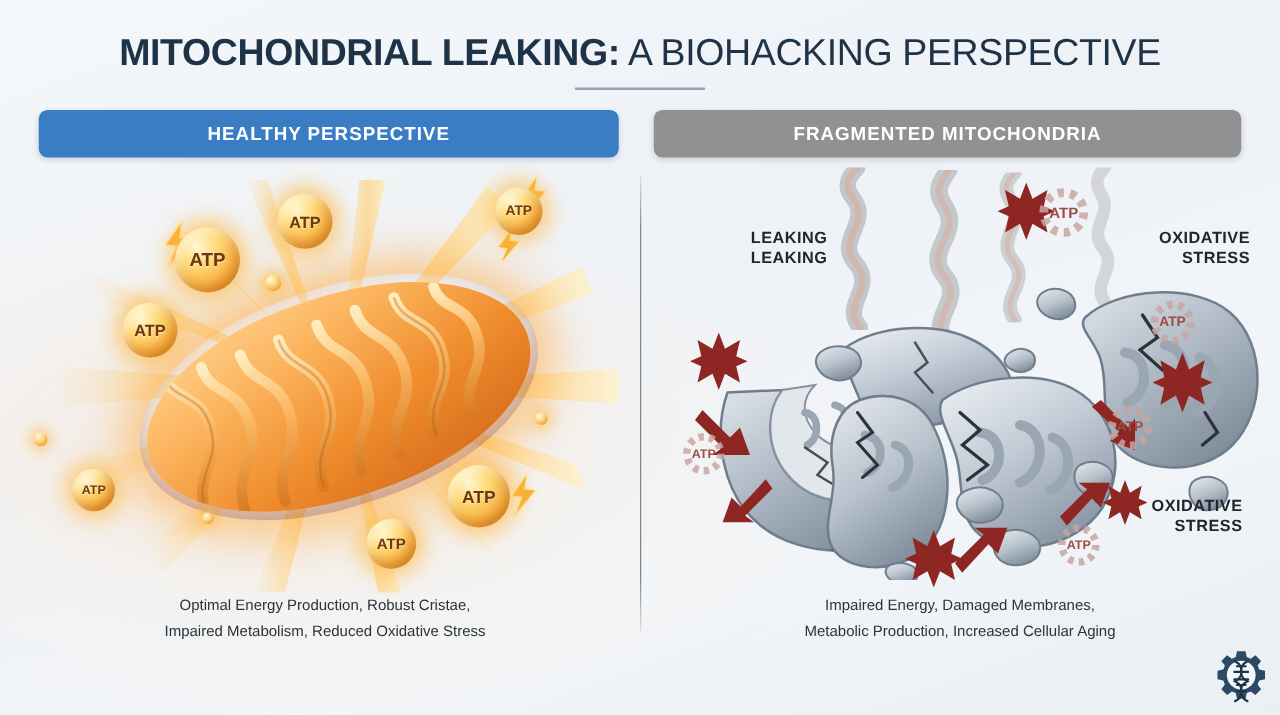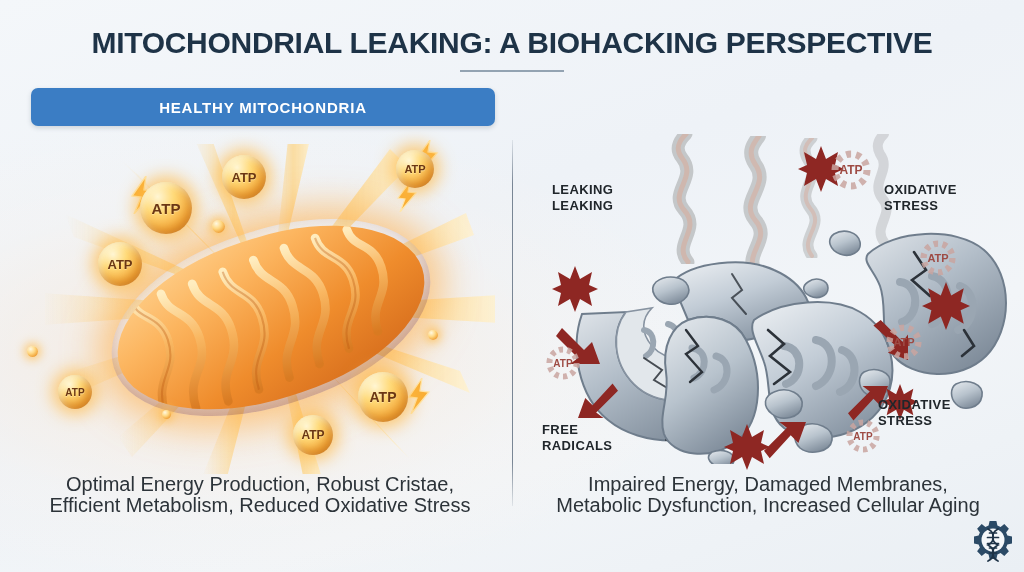--- a/index.html
+++ b/index.html
@@ -16,21 +16,21 @@
     overflow:hidden;
   }
 
   
   .title{
     position:absolute;top:26px;left:0;width:1024px;
     text-align:center;color:#1e3347;
     font-size:30px;letter-spacing:-0.3px;white-space:nowrap;
   }
   .title .t-bold{font-weight:bold;}
-  .title .t-light{font-weight:700;}
+  .title .t-light{font-weight:400;}
   .title-rule{
     position:absolute;top:70px;left:50%;transform:translateX(-50%);
     width:104px;height:2px;background:#93a3b2;
   }
 
   
   .banner{
     position:absolute;top:88px;height:38px;border-radius:7px;
     display:flex;align-items:center;justify-content:center;
     color:#ffffff;font-weight:bold;font-size:15px;letter-spacing:0.8px;
@@ -102,27 +102,27 @@
     position:absolute;border-radius:50%;
     display:flex;align-items:center;justify-content:center;
     font-weight:bold;color:#9e4b44;
   }
   .atp-dead .ring{position:absolute;inset:0;}
   .atp-dead span{position:relative;z-index:2;}
 
   
   .vlabel{
     position:absolute;color:#20262b;font-weight:bold;font-size:13px;
-    line-height:16px;letter-spacing:0.4px;text-align:left;
+    line-height:16px;letter-spacing:0.4px;text-align:right;
   }
 
   
   .caption{
     position:absolute;top:474px;text-align:center;
-    color:#2c3339;font-size:20px;line-height:21px;
+    color:#2c3339;font-size:12px;line-height:21px;
   }
   .caption-left{left:20px;width:480px;}
   .caption-right{left:528px;width:480px;}
 
   
   .footer{
     position:absolute;right:62px;bottom:21px;
     color:#45515c;font-size:11.5px;letter-spacing:0.5px;white-space:nowrap;
   }
   .logo{position:absolute;right:8px;bottom:8px;width:46px;height:46px;}
@@ -131,21 +131,24 @@
 <body>
 
 <div class="poster">
 
   <div class="title">
     <span class="t-bold">MITOCHONDRIAL LEAKING:</span><span class="t-light"> A BIOHACKING PERSPECTIVE</span>
   </div>
   <div class="title-rule"></div>
 
   <div class="banner banner-left">
-    <span>HEALTHY MITOCHONDRIA</span>
+    <span>HEALTHY PERSPECTIVE</span>
+  </div>
+  <div class="banner banner-right">
+    <span>FRAGMENTED MITOCHONDRIA</span>
   </div>
 
   <div class="divider"></div>
 
   <div class="panel panel-left">
     <div class="stage">
 
       <div class="glow-burst"></div>
 
       <svg class="rays" viewBox="0 0 450 330">
@@ -421,37 +424,33 @@
     </div>
 
     <div class="vlabel" style="left:36px;top:48px;width:110px;">
       <div>LEAKING</div>
       <div>LEAKING</div>
     </div>
     <div class="vlabel" style="left:368px;top:48px;width:116px;">
       <div>OXIDATIVE</div>
       <div>STRESS</div>
     </div>
-    <div class="vlabel" style="left:26px;top:288px;width:110px;">
-      <div>FREE</div>
-      <div>RADICALS</div>
-    </div>
     <div class="vlabel" style="left:362px;top:263px;width:116px;">
       <div>OXIDATIVE</div>
       <div>STRESS</div>
     </div>
   </div>
 
   <div class="caption caption-left">
     <div>Optimal Energy Production, Robust Cristae,</div>
-    <div>Efficient Metabolism, Reduced Oxidative Stress</div>
+    <div>Impaired Metabolism, Reduced Oxidative Stress</div>
   </div>
   <div class="caption caption-right">
     <div>Impaired Energy, Damaged Membranes,</div>
-    <div>Metabolic Dysfunction, Increased Cellular Aging</div>
+    <div>Metabolic Production, Increased Cellular Aging</div>
   </div>
 
   <svg class="logo" viewBox="0 0 46 46">
     <g fill="#2b4a66">
       <path d="M23,3 L26.4,3 L27.4,7.6 L30.6,8.9 L34.3,6.1 L38.9,10.7 L36.1,14.4 L37.4,17.6 L42,18.6 L42,25.4 L37.4,26.4 L36.1,29.6 L38.9,33.3 L34.3,37.9 L30.6,35.1 L27.4,36.4 L26.4,41 L19.6,41 L18.6,36.4 L15.4,35.1 L11.7,37.9 L7.1,33.3 L9.9,29.6 L8.6,26.4 L4,25.4 L4,18.6 L8.6,17.6 L9.9,14.4 L7.1,10.7 L11.7,6.1 L15.4,8.9 L18.6,7.6 L19.6,3 Z"></path>
     </g>
     <circle cx="23" cy="22" r="11.5" fill="#f4f7fa"></circle>
     <g fill="none" stroke="#1e3347" stroke-width="1.7" stroke-linecap="round">
       <path d="M18,11 C28,16 18,22 28,27 C18,32 28,38 18,43"></path>
       <path d="M28,11 C18,16 28,22 18,27 C28,32 18,38 28,43"></path>

